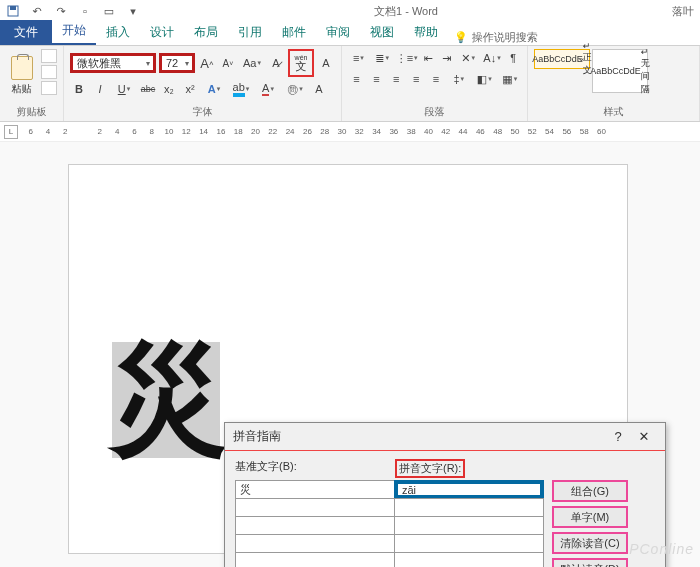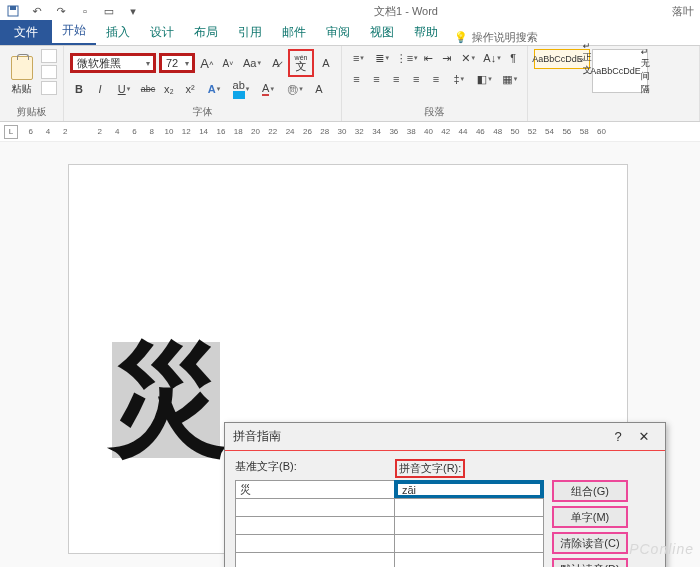--- a/index.html
+++ b/index.html
@@ -59,21 +59,21 @@
   .grid-col{display:flex;flex-direction:column}
   .gcell{height:19px;border:1px solid #999;background:#fff;padding:0 4px;display:flex;align-items:center;font-size:11px;margin-top:-1px}
   .gcell:first-child{margin-top:0}
   .col1{width:160px}
   .col2{width:150px;margin-left:-1px}
   .btn-col{margin-left:8px;display:flex;flex-direction:column;gap:4px}
   .dlg-btn{width:76px;height:22px;border:2px solid #ec4899;background:#e9e9e9;font-size:11px;display:flex;align-items:center;justify-content:center;cursor:pointer}
   .sel{height:20px;border:1px solid #888;background:#fff;padding:0 4px;display:flex;align-items:center;position:relative}
   .sel:after{content:"⌄";position:absolute;right:3px;top:1px;font-size:11px;color:#555}
   .watermark{position:absolute;right:6px;bottom:10px;font-size:14px;color:#d8d8d8;font-style:italic;letter-spacing:1px}
-  .hl{border-bottom:8px solid #0ea5e9}
+  .hl{border-bottom:4px solid #0ea5e9}
   .red-u{border-bottom:2px solid #d04040}
   svg{display:block}
 </style>
 </head>
 <body>
 
 <div class="titlebar">
   <span class="qat-icon">
       <svg width="12" height="12">
         <rect x="1" y="1" width="10" height="10" fill="none" stroke="#3a66a0"></rect>
@@ -206,20 +206,21 @@
     <div class="group-body" style="gap:2px">
       <div class="styles-item sel">
         <span>AaBbCcDdE</span>
         <span>↵ 正文</span>
       </div>
       <div class="styles-item">
         <span>AaBbCcDdE</span>
         <span>↵ 无间隔</span>
       </div>
     </div>
+    <div class="group-label">样式</div>
   </div>
 </div>
 
 <div class="ruler-area">
   <div class="ruler-L">L</div>
   <div class="ruler-nums" id="ruler-nums">
       <span>6</span>
       <span>4</span>
       <span>2</span>
       <span></span>

